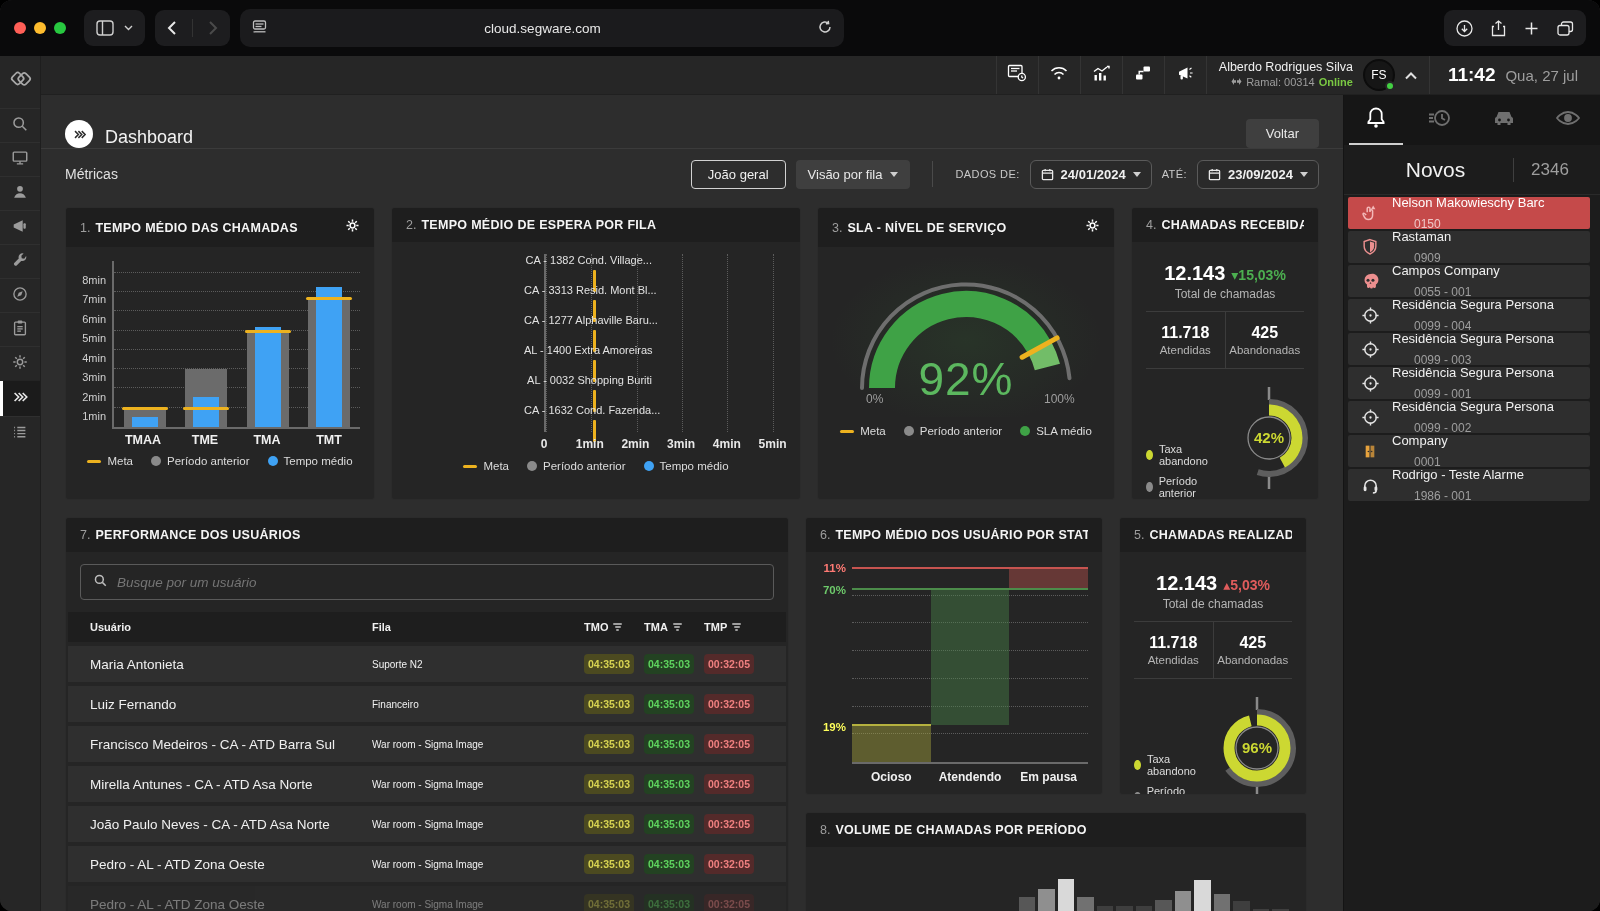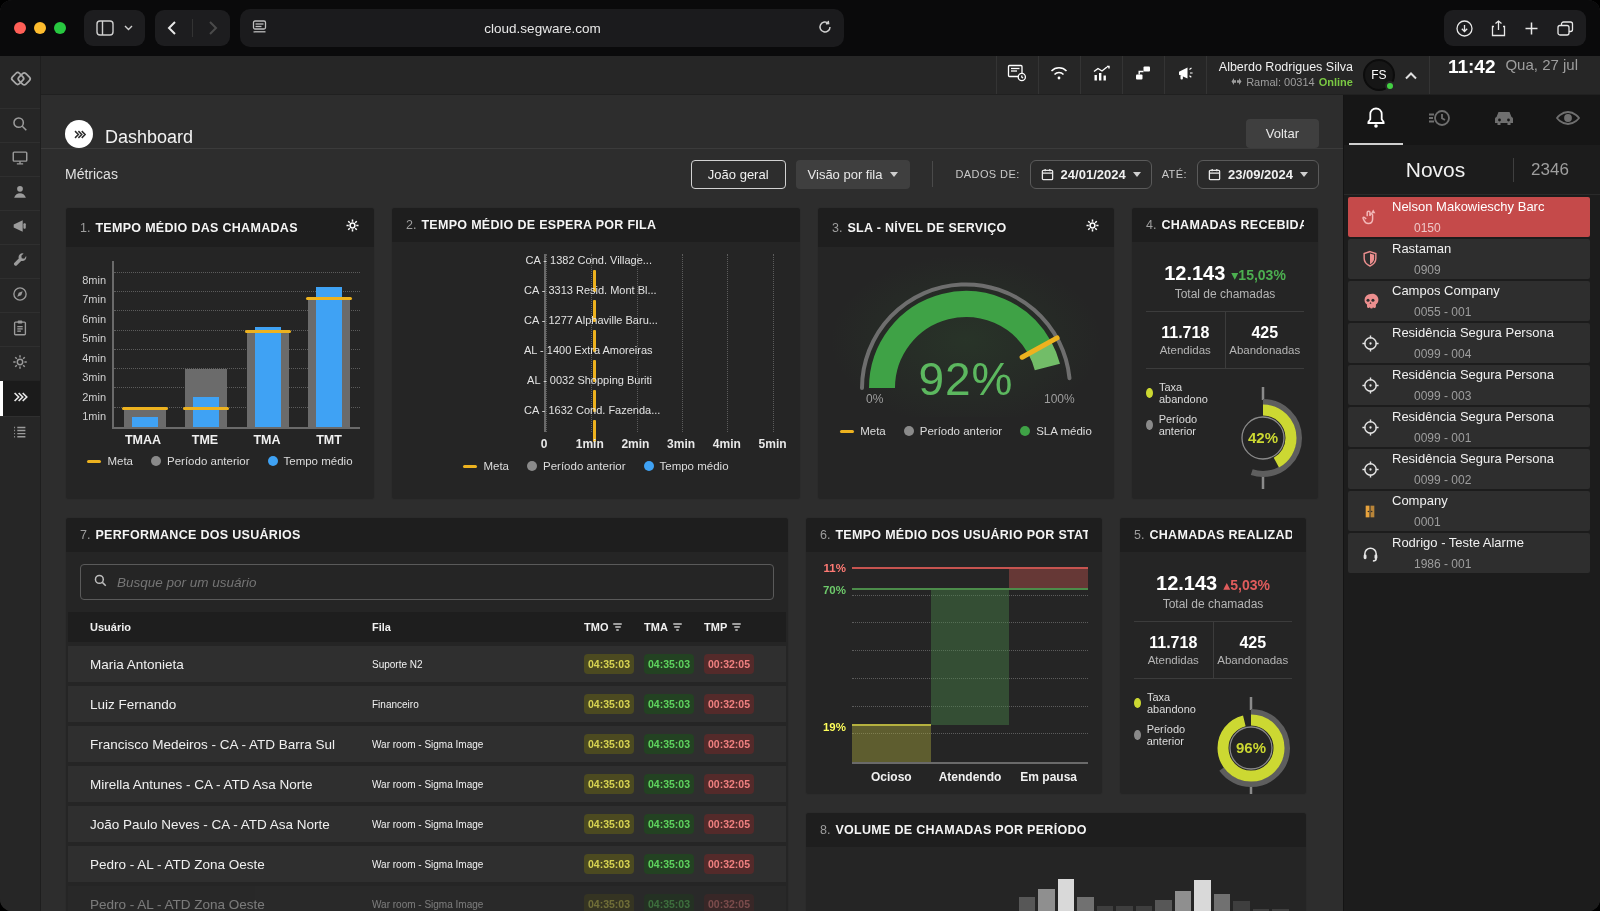--- a/index.html
+++ b/index.html
@@ -29,21 +29,21 @@
   .appcol { flex:1; display:flex; flex-direction:column; }
   .appbar { height:39px; background:#262626; display:flex; align-items:stretch; justify-content:flex-end; border-bottom:1px solid #202020; }
   .ab-icon { width:42px; display:flex; align-items:center; justify-content:center; border-left:1px solid #343434; color:#fff; cursor:pointer; }
   .ab-user { display:flex; align-items:center; gap:10px; padding:0 12px; border-left:1px solid #343434; }
   .u-texts { text-align:right; line-height:1.25; }
   .u-name { color:#f0f0f0; font-size:12.5px; }
   .u-sub { font-size:11px; color:#9e9e9e; display:flex; align-items:center; gap:4px; justify-content:flex-end; }
   .u-sub .online { color:#7ac943; font-weight:bold; }
   .avatar { width:32px; height:32px; border-radius:50%; background:#161616; border:2px solid #0c0c0c; color:#fff; font-size:12px; display:flex; align-items:center; justify-content:center; position:relative; cursor:pointer; }
   .avatar .st { position:absolute; right:-2px; bottom:-2px; width:10px; height:10px; border-radius:50%; background:#43d043; border:2px solid #262626; }
-  .ab-time { display:flex; align-items:flex-start; gap:10px; padding:0 22px 0 18px; border-left:1px solid #343434; }
+  .ab-time { display:flex; align-items:center; gap:10px; padding:0 22px 0 18px; border-left:1px solid #343434; }
   .t-clock { color:#fff; font-size:19px; font-weight:bold; }
   .t-date { color:#9e9e9e; font-size:15px; }
 
   .content { flex:1; display:flex; min-height:0; }
 
   
   .main { flex:1; background:#2d2d2d; min-width:0; overflow:hidden; }
   .main-header { height:54px; display:flex; align-items:flex-end; padding:0 24px; border-bottom:1px solid rgba(255,255,255,.07); }
   .mh-badge { width:28px; height:28px; border-radius:50%; background:#fff; color:#2d2d2d; display:flex; align-items:center; justify-content:center; margin-right:12px; }
   .mh-title { color:#f2f2f2; font-size:18px; }
@@ -110,21 +110,21 @@
   .stat-body { padding:14px 14px 0; }
   .stat-top { text-align:center; padding:6px 0 10px; border-bottom:1px solid #3c3c3c; }
   .stat-num { color:#fff; font-size:20px; font-weight:bold; }
   .delta { font-size:14px; font-weight:bold; margin-left:6px; }
   .stat-cap { color:#b5b5b5; font-size:12px; margin-top:2px; }
   .stat-cols { display:flex; border-bottom:1px solid #3c3c3c; }
   .stat-col { flex:1; text-align:center; padding:12px 0; }
   .stat-col + .stat-col { border-left:1px solid #3c3c3c; }
   .sc-num { color:#fff; font-size:16px; font-weight:bold; }
   .sc-cap { color:#b5b5b5; font-size:11.5px; margin-top:2px; }
-  .stat-bottom { display:flex; align-items:flex-start; gap:6px; padding:12px 0 0; }
+  .stat-bottom { display:flex; align-items:flex-end; gap:12px; padding:12px 0 0; }
   .mini-legend { flex:1; display:flex; flex-direction:column; gap:8px; }
   .mini-legend .lg-item{font-size:11px;}
 
   
   .st-wrap { padding:16px 14px 0 0; }
   .st-outer { display:flex; }
   .st-ylabels { width:46px; position:relative; }
   .st-ylabels span { position:absolute; right:6px; transform:translateY(-50%); font-size:11.5px; font-weight:bold; }
   .st-area { flex:1; position:relative; height:196px; border-bottom:2px solid #6a6a6a; }
   .st-bar { position:absolute; }
@@ -160,21 +160,21 @@
   .rpanel { width:257px; background:#1c1c1c; display:flex; flex-direction:column; border-left:1px solid #141414; }
   .rtabs { height:50px; display:flex; background:#161616; }
   .rtab { flex:1; display:flex; align-items:center; justify-content:center; color:#6f6f6f; position:relative; cursor:pointer; }
   .rtab.active { color:#fff; }
   .rtab.active::after { content:""; position:absolute; bottom:0; left:5px; right:5px; height:2px; background:#cfcfcf; }
   .novos { height:50px; display:flex; align-items:center; padding:0 14px; border-bottom:1px solid #2a2a2a; }
   .novos .t { flex:1; text-align:center; color:#f2f2f2; font-size:21px; }
   .novos .d { width:1px; height:24px; background:#3f3f3f; }
   .novos .c { width:72px; text-align:center; color:#9e9e9e; font-size:17px; }
   .alist { flex:1; overflow:hidden; padding:2px 10px 0 4px; }
-  .aitem { background:#2e2e2e; border-radius:2px; margin-bottom:2px; height:40px; display:flex; align-items:center; padding:0 10px; gap:10px; cursor:pointer; }
+  .aitem { background:#2e2e2e; border-radius:2px; margin-bottom:2px; height:32px; display:flex; align-items:center; padding:0 10px; gap:10px; cursor:pointer; }
   .aitem.alert { background:#c54a4a; }
   .aicon { width:24px; display:flex; justify-content:center; color:#ec8f8f; }
   .aicon.white{color:#e6e6e6} .aicon.yellow{color:#e8a33d} .aicon.salmon{color:#ec8f8f}
   .aitem.alert .aicon{color:#f3b8b8}
   .a-texts { line-height:1.3; min-width:0; }
   .a-name { color:#f0f0f0; font-size:13px; white-space:nowrap; overflow:hidden; }
   .aitem.alert .a-name{color:#fff}
   .a-code { color:#9e9e9e; font-size:12px;margin-left:22px; }
   .aitem.alert .a-code{color:#eec7c7}
 </style>

